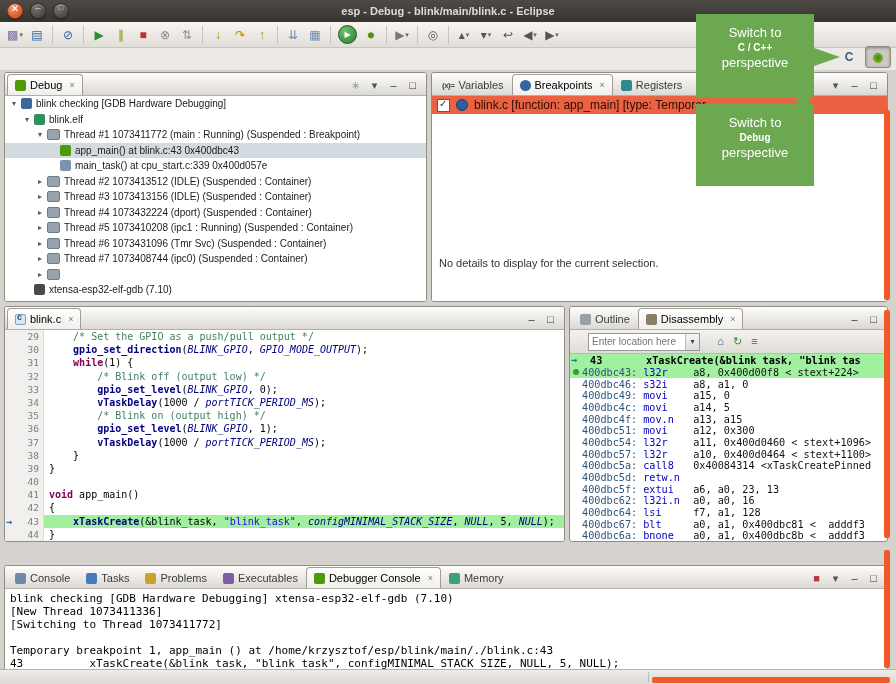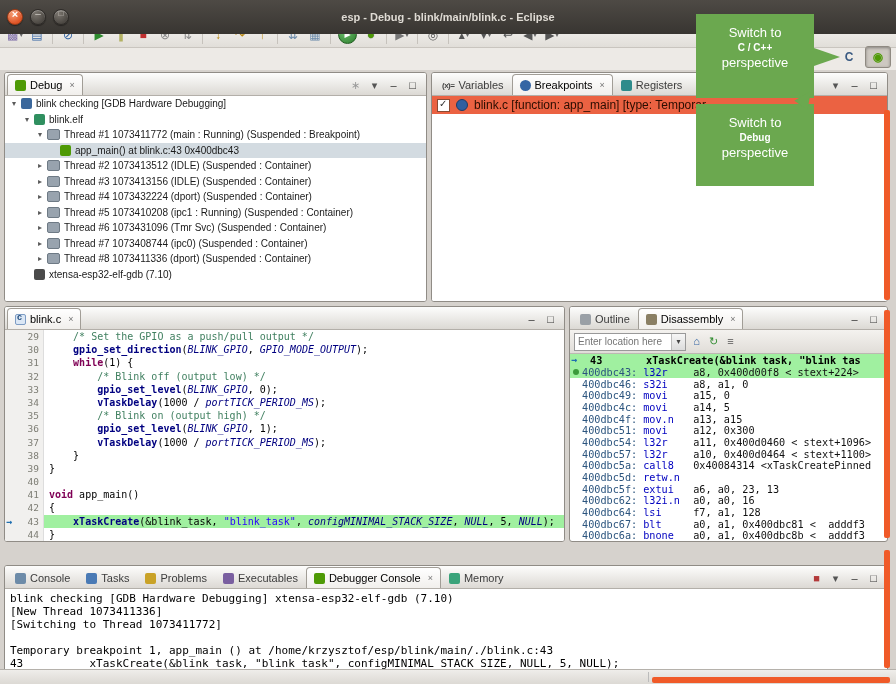--- a/index.html
+++ b/index.html
@@ -1,20 +1,20 @@
 <!DOCTYPE html>
 <html><head>
 <meta charset="utf-8">
 <style>
   html,body{margin:0;padding:0;}
   body{width:896px;height:684px;position:relative;overflow:hidden;background:#edeae6;
        font-family:"Liberation Sans",sans-serif;font-size:11px;color:#222;}
 
   
-  #titlebar{position:absolute;top:0;left:0;right:0;height:34px;
+  #titlebar{position:absolute;top:0;left:0;right:0;height:22px;
     background:linear-gradient(#4e4a45,#383531);display:flex;align-items:center;z-index:5;}
   .winbtn{width:14px;height:14px;border-radius:50%;margin-left:7px;position:relative;
     box-shadow:inset 0 1px 1px rgba(255,255,255,.35),0 1px 1px rgba(0,0,0,.4);}
   .winbtn.close{background:radial-gradient(circle at 35% 30%,#f59a70,#df5426 70%);border:1px solid #9c3a14;}
   .winbtn.close::after{content:"×";position:absolute;left:0;right:0;top:-2px;text-align:center;color:#fff;font-size:11px;font-weight:bold;}
   .winbtn.min,.winbtn.max{background:radial-gradient(circle at 35% 30%,#7a756e,#4c4843 70%);border:1px solid #2e2b28;}
   .winbtn.min::after{content:"–";position:absolute;left:0;right:0;top:-2px;text-align:center;color:#ccc8c1;font-size:10px;}
   .winbtn.max::after{content:"□";position:absolute;left:0;right:0;top:-1px;text-align:center;color:#ccc8c1;font-size:8px;}
   #titlebar .title{position:absolute;left:70px;right:70px;text-align:center;color:#dfdbd4;
     font-size:11px;font-weight:bold;white-space:nowrap;overflow:hidden;}
@@ -105,21 +105,21 @@
   .eline.cur .ecode{background:#a0f0a0;}
   .sg-p{color:#000;}
   .sg-c{color:#3f7f5f;}
   .sg-k{color:#7f0055;font-weight:bold;}
   .sg-m{color:#000080;font-style:italic;}
   .sg-f{color:#000080;font-weight:bold;}
   .sg-s{color:#2a00ff;}
 
   
   .dtoolbar{height:23px;min-height:23px;background:linear-gradient(#f4f2ef,#e0ddd8);
-    border-bottom:1px solid #bcb8b2;display:flex;align-items:center;gap:4px;padding:0 4px;}
+    border-bottom:1px solid #bcb8b2;display:flex;align-items:center;gap:14px;padding:0 18px;}
   .locwrap{display:flex;align-items:center;border:1px solid #999;background:#fff;height:16px;}
   .locinput{width:90px;border:none;font-family:"Liberation Sans",sans-serif;font-size:10px;
     padding:0 3px;color:#333;outline:none;}
   .locdd{width:13px;height:16px;border-left:1px solid #bbb;background:linear-gradient(#f6f6f6,#dcdcdc);
     text-align:center;}
   .locdd::after{content:"▾";font-size:8px;color:#444;}
   .dbody{flex:1;font-family:"DejaVu Sans Mono",monospace;font-size:10.2px;white-space:pre;overflow:hidden;}
   .drow{display:flex;align-items:center;height:11.7px;}
   .dmark{width:12px;min-width:12px;position:relative;}
   .dmark.ip::after{content:"→";position:absolute;left:1px;top:-6px;color:#1f6fb0;font-weight:bold;font-size:10px;}
@@ -290,20 +290,25 @@
         <div class="trow" style="padding-left: 29px;">
           <span class="twisty">▾</span>
           <span class="nico ni-thread"></span>
           <span class="nlabel">Thread #1 1073411772 (main : Running) (Suspended : Breakpoint)</span>
         </div>
         <div class="trow sel" style="padding-left: 42px;">
           <span class="twisty"></span>
           <span class="nico ni-frame"></span>
           <span class="nlabel">app_main() at blink.c:43 0x400dbc43</span>
         </div>
+        <div class="trow" style="padding-left: 42px;">
+          <span class="twisty"></span>
+          <span class="nico ni-frame2"></span>
+          <span class="nlabel">main_task() at cpu_start.c:339 0x400d057e</span>
+        </div>
         <div class="trow" style="padding-left: 29px;">
           <span class="twisty">▸</span>
           <span class="nico ni-thread"></span>
           <span class="nlabel">Thread #2 1073413512 (IDLE) (Suspended : Container)</span>
         </div>
         <div class="trow" style="padding-left: 29px;">
           <span class="twisty">▸</span>
           <span class="nico ni-thread"></span>
           <span class="nlabel">Thread #3 1073413156 (IDLE) (Suspended : Container)</span>
         </div>
@@ -323,21 +328,20 @@
           <span class="nlabel">Thread #6 1073431096 (Tmr Svc) (Suspended : Container)</span>
         </div>
         <div class="trow" style="padding-left: 29px;">
           <span class="twisty">▸</span>
           <span class="nico ni-thread"></span>
           <span class="nlabel">Thread #7 1073408744 (ipc0) (Suspended : Container)</span>
         </div>
         <div class="trow" style="padding-left: 29px;">
           <span class="twisty">▸</span>
           <span class="nico ni-thread"></span>
-          <span class="nlabel">Thread #8 1073411336 (dport) (Suspended : Container)</span>
         </div>
         <div class="trow" style="padding-left: 16px;">
           <span class="twisty"></span>
           <span class="nico ni-gdb"></span>
           <span class="nlabel">xtensa-esp32-elf-gdb (7.10)</span>
         </div>
       </div>
   </div>
 
   <div class="panel" style="left:431px;top:2px;width:457px;height:230px">
@@ -362,20 +366,21 @@
           <span class="hic" style="color: rgb(51, 51, 51);">–</span>
           <span class="hic" style="color: rgb(51, 51, 51);">□</span>
         </div>
     </div>
     <div class="pbody">
       <div class="bprow">
         <span class="bpcheck"></span>
         <span class="bpico"></span>
         <span class="bplabel">blink.c [function: app_main] [type: Temporar</span>
       </div>
+      <div class="bpempty">No details to display for the current selection.</div>
     </div>
   </div>
 
   <div class="panel" style="left:4px;top:236px;width:561px;height:236px">
     <div class="phead">
       <div class="tabs">
           <span class="tab active">
             <span class="tico ti-c-file"></span>
             <span class="tlabel">blink.c</span>
             <span class="tclose">×</span>

